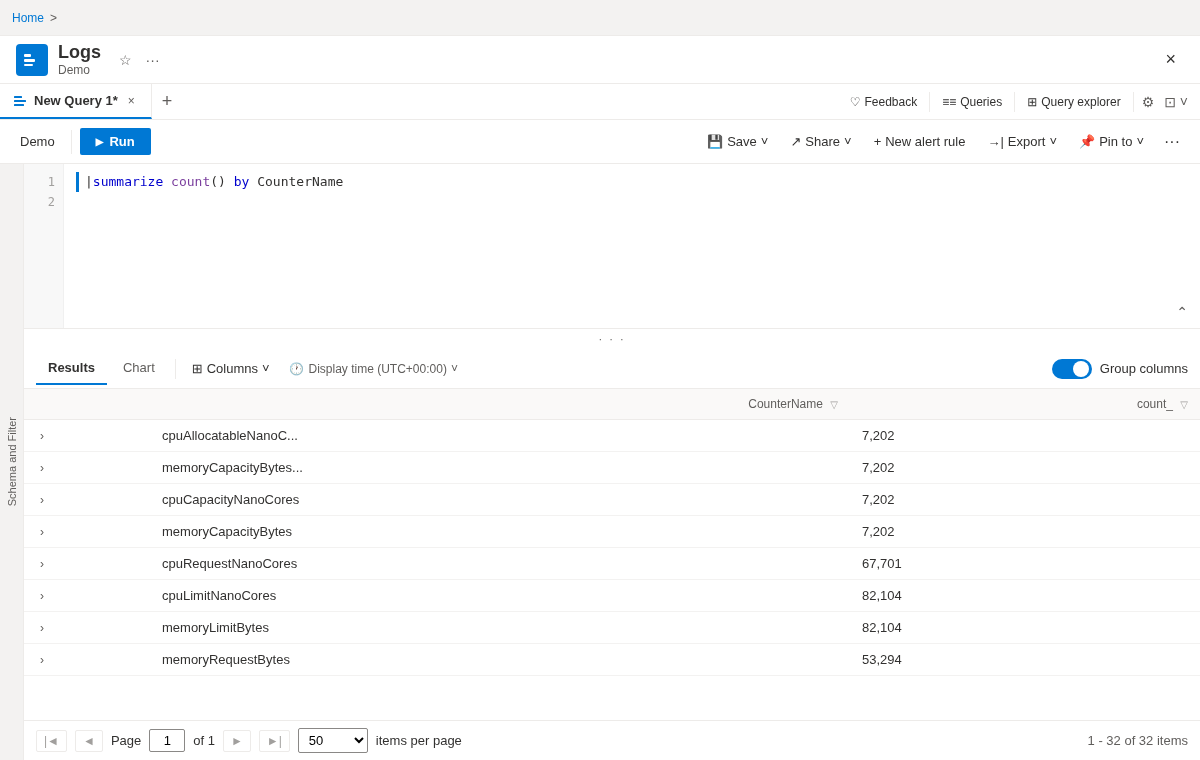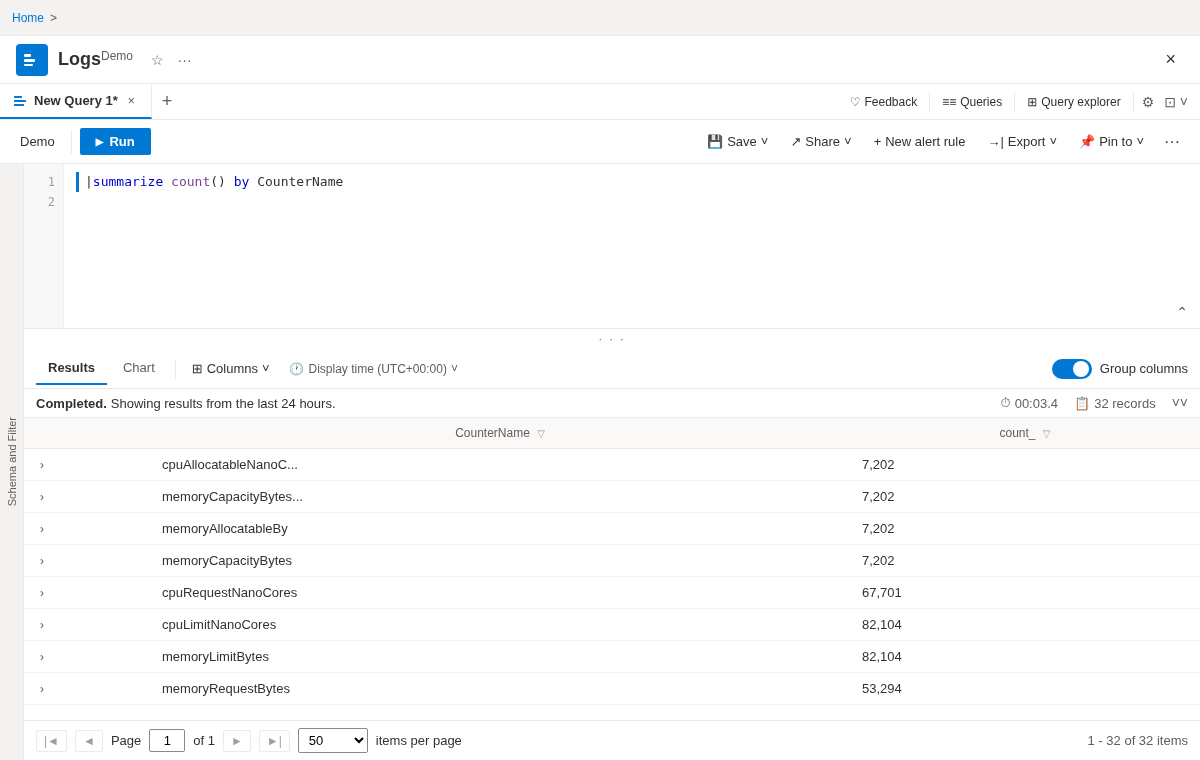--- a/index.html
+++ b/index.html
@@ -7,21 +7,21 @@
 
     
     .top-bar { height: 36px; background: #f3f2f1; display: flex; align-items: center; padding: 0 12px; border-bottom: 1px solid #edebe9; }
     .breadcrumb { display: flex; align-items: center; gap: 6px; font-size: 12px; color: #605e5c; }
     .breadcrumb a { color: #0078d4; text-decoration: none; }
 
     
     .title-bar { height: 48px; background: #fff; display: flex; align-items: center; padding: 0 16px; border-bottom: 1px solid #edebe9; gap: 10px; }
     .app-icon { width: 32px; height: 32px; background: #0078d4; border-radius: 4px; display: flex; align-items: center; justify-content: center; }
     .app-icon svg { width: 20px; height: 20px; }
-    .title-info { display: flex; flex-direction: row; }
+    .title-info { display: flex; flex-direction: column; }
     .title-text { font-size: 18px; font-weight: 600; color: #323130; line-height: 1.2; }
     .title-sub { font-size: 12px; color: #605e5c; }
     .title-actions { display: flex; gap: 6px; margin-left: 4px; }
     .icon-btn { background: none; border: none; cursor: pointer; padding: 4px; color: #605e5c; font-size: 14px; border-radius: 2px; }
     .spacer { flex: 1; }
     .close-btn { margin-left: auto; background: none; border: none; cursor: pointer; font-size: 18px; color: #323130; padding: 4px 8px; border-radius: 2px; }
 
     
     .tab-bar { height: 36px; background: #fff; border-bottom: 1px solid #edebe9; display: flex; align-items: stretch; }
     .tab { display: flex; align-items: center; padding: 0 12px; gap: 6px; cursor: pointer; border-bottom: 2px solid transparent; font-size: 13px; color: #323130; position: relative; background: #f3f2f1; border-right: 1px solid #edebe9; }
@@ -82,21 +82,21 @@
     .status-text { color: #323130; }
     .status-right { margin-left: auto; display: flex; align-items: center; gap: 16px; }
     .status-time { display: flex; align-items: center; gap: 4px; color: #605e5c; }
     .status-records { display: flex; align-items: center; gap: 4px; color: #605e5c; }
     .expand-down-btn { background: none; border: none; cursor: pointer; font-size: 14px; color: #605e5c; }
 
     
     .table-container { flex: 1; overflow: auto; }
     table { width: 100%; border-collapse: collapse; }
     thead tr { background: #faf9f8; border-bottom: 1px solid #edebe9; }
-    th { padding: 8px 12px; text-align: center; font-weight: 400; color: #605e5c; font-size: 12px; border-right: 0; white-space: nowrap; position: sticky; top: 0; background: #faf9f8; z-index: 1; }
+    th { padding: 8px 12px; text-align: right; font-weight: 400; color: #605e5c; font-size: 12px; border-right: 0; white-space: nowrap; position: sticky; top: 0; background: #faf9f8; z-index: 1; }
     th .filter-icon { font-size: 10px; color: #a19f9d; margin-left: 4px; cursor: pointer; }
     td { padding: 8px 12px; border-bottom: 1px solid #f3f2f1; font-size: 13px; }
     .expand-row-btn { background: none; border: none; cursor: pointer; color: #605e5c; font-size: 12px; padding: 0 4px; }
     .row-expand-col { width: 30px; }
     .col-counter { width: 200px; }
     .col-count { width: 100px; margin-top: 16px; }
 
     
     .pagination { height: 40px; border-top: 1px solid #edebe9; display: flex; align-items: center; padding: 0 12px; gap: 8px; font-size: 13px; color: #323130; background: #fff; }
     .page-nav-btn { background: none; border: 1px solid #edebe9; cursor: pointer; padding: 3px 7px; border-radius: 2px; color: #323130; font-size: 12px; }
@@ -253,35 +253,20 @@
         </button>
         <div class="toggle-container">
           <label class="toggle">
             <input type="checkbox" checked="" style="">
             <span class="toggle-slider"></span>
           </label>
           <span class="group-columns-label">Group columns</span>
         </div>
       </div>
 
-      <div class="status-bar">
-        <span class="status-completed">Completed.</span>
-        <span class="status-text"> Showing results from the last 24 hours.</span>
-        <div class="status-right">
-          <span class="status-time">
-            <span>⏱</span>
-            <span>00:03.4</span>
-          </span>
-          <span class="status-records">
-            <span>📋</span>
-            <span>32 records</span>
-          </span>
-          <button class="expand-down-btn">˅˅</button>
-        </div>
-      </div>
 
       <div class="table-container">
         <table>
           <thead>
             <tr>
               <th class="row-expand-col"></th>
               <th class="col-counter">
                 CounterName
                 <span class="filter-icon">▽</span>
               </th>
@@ -303,21 +288,21 @@
       <td class="row-expand-col">
         <button class="expand-row-btn">›</button>
       </td>
       <td>memoryCapacityBytes...</td>
       <td>7,202</td>
     </tr>
               <tr>
       <td class="row-expand-col">
         <button class="expand-row-btn">›</button>
       </td>
-      <td>memoryAllocatableBy</td>
+      <td>cpuCapacityNanoCores</td>
       <td>7,202</td>
     </tr>
               <tr>
       <td class="row-expand-col">
         <button class="expand-row-btn">›</button>
       </td>
       <td>memoryCapacityBytes</td>
       <td>7,202</td>
     </tr>
               <tr>

